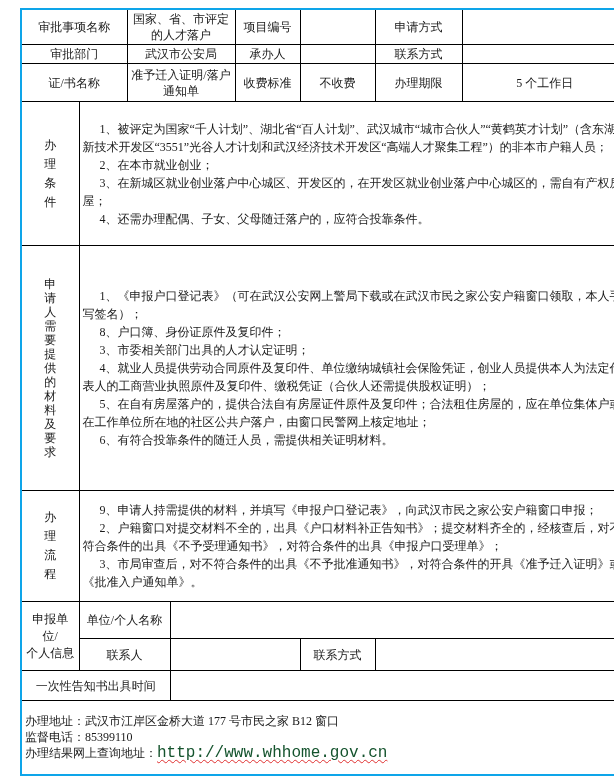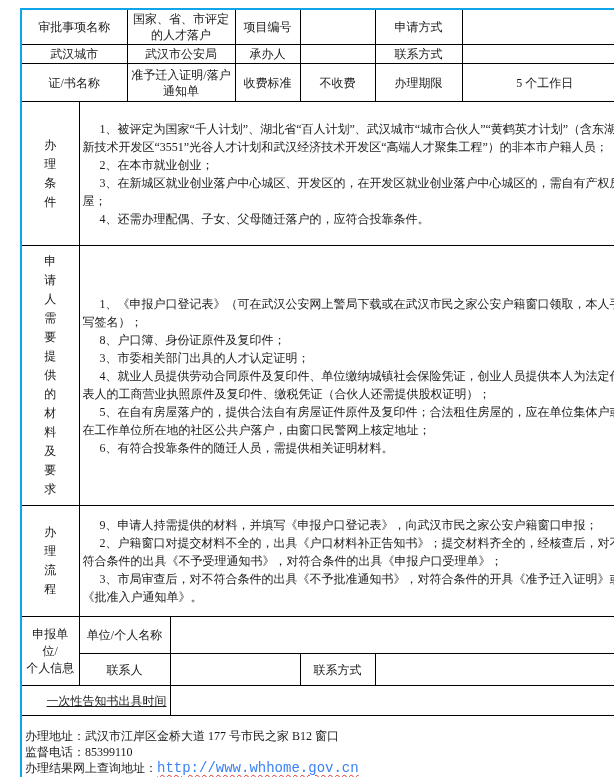--- a/index.html
+++ b/index.html
@@ -26,21 +26,21 @@
     border: 1px solid #000;
     font-size: 12px;
     line-height: 16px;
     padding: 1px 3px;
     vertical-align: middle;
     overflow: hidden;
     word-break: break-all;
   }
   td.lbl { text-align: center; }
   td.val { text-align: center; }
-  td.val-left { text-align: right; padding-left: 6px; text-decoration: underline; }
+  td.val-left { text-align: center; padding-left: 6px; }
 
   
   tr.r1 { height: 33px; }
   tr.r2 { height: 19px; }
   tr.r3 { height: 38px; }
   tr.r4 { height: 144px; }
   tr.r5 { height: 245px; }
   tr.r6 { height: 111px; }
   tr.r7 { height: 37px; }
   tr.r8 { height: 32px; }
@@ -48,21 +48,21 @@
   tr.r10 { height: 74px; border-radius: 22px; }
 
   
   .vlabel {
     width: 1em;
     margin: 5px auto;
     word-break: break-all;
     text-align: center;
     line-height: 19px;
   }
-  .vlabel.tight { line-height: 19px; }
+  .vlabel.tight { line-height: 14px; }
 
   td.section-content {
     text-align: left;
     padding: 4px 8px 4px 3px;
     vertical-align: middle;
   }
   td.section-content p {
     margin: 0;
     text-indent: 17px;
     line-height: 18px;
@@ -72,22 +72,22 @@
 
   td.footer-cell {
     text-align: left;
     vertical-align: top;
     padding: 3px 6px;
     line-height: 17px;
   }
   .footer-line { margin: 0; }
   .url {
     font-family: "Liberation Mono", monospace;
-    font-size: 14px;
-    color: #3b82f6;
+    font-size: 16px;
+    color: #14532d;
     text-decoration: underline wavy #e03030;
     text-decoration-thickness: 1px;
     text-underline-offset: 2px;
     cursor: pointer;
   }
   .watermark {
     position: absolute;
     right: 8px;
     bottom: 8px;
     font-size: 28px;
@@ -124,21 +124,21 @@
         <tr class="r1">
       <td class="lbl" colspan="2">审批事项名称</td>
       <td class="val" colspan="2">国家、省、市评定的人才落户</td>
       <td class="lbl">项目编号</td>
       <td class="val"></td>
       <td class="lbl">申请方式</td>
       <td class="val"></td>
     </tr>
 
     <tr class="r2">
-      <td class="lbl" colspan="2">武汉城市</td>
+      <td class="lbl" colspan="2">审批部门</td>
       <td class="val" colspan="2">武汉市公安局</td>
       <td class="lbl">承办人</td>
       <td class="val"></td>
       <td class="lbl">联系方式</td>
       <td class="val"></td>
     </tr>
 
     <tr class="r3">
       <td class="lbl" colspan="2">证/书名称</td>
       <td class="val" colspan="2">准予迁入证明/落户通知单</td>

